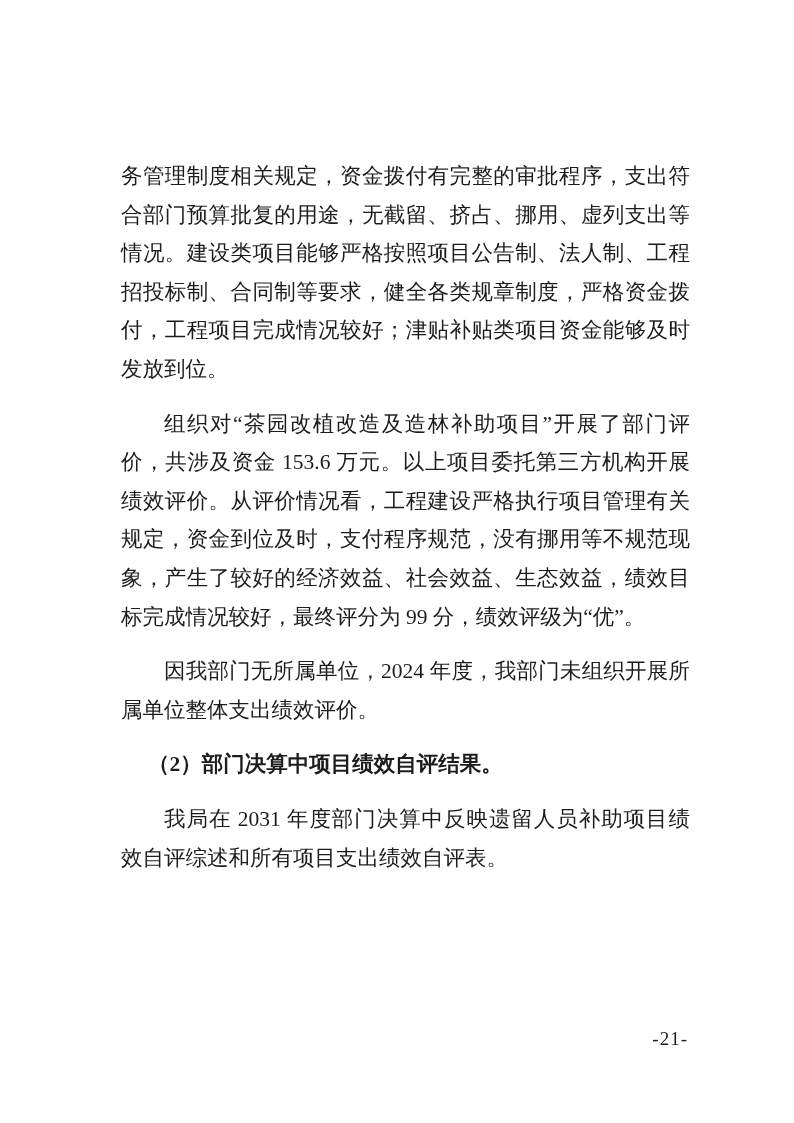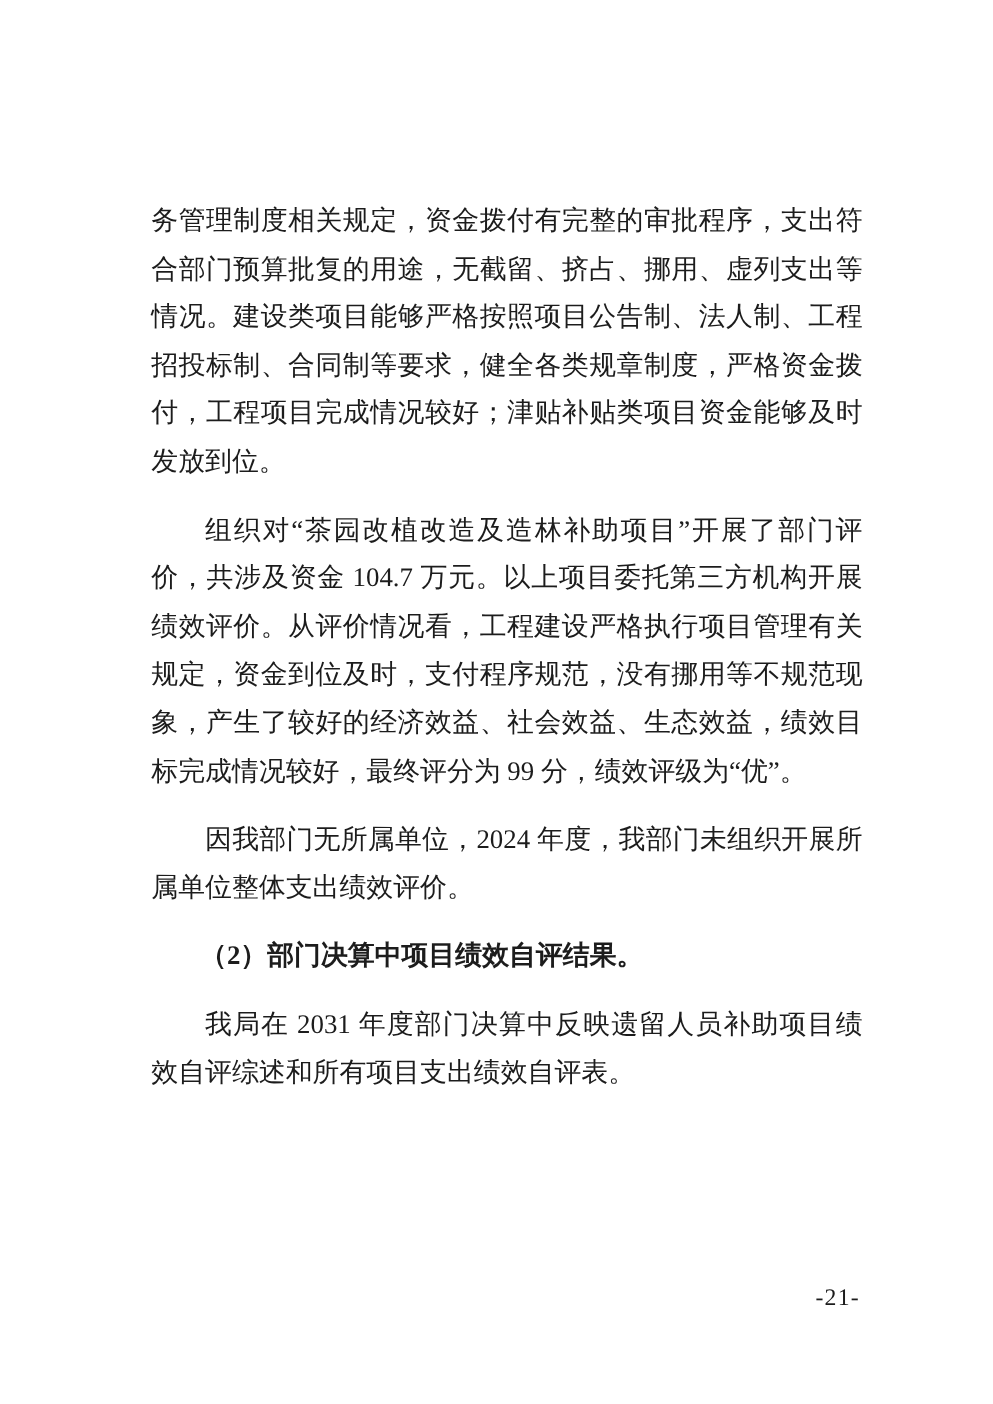--- a/index.html
+++ b/index.html
@@ -30,21 +30,21 @@
   }
   .para {
     margin: 16px;
     padding: 0;
     text-indent: 2em;
   }
   .para.no-indent {
     text-indent: 0;
   }
   .heading {
-    margin: 12px;
+    margin: 0;
     padding: 0;
     text-indent: 2em;
     font-size: 21.5px;
     line-height: 38.6px;
     font-weight: bold;
   }
   .page-number {
     position: absolute;
     top: 1028px;
     right: 106px;
@@ -53,19 +53,19 @@
     letter-spacing: 1px;
     color: #1c1c1c;
   }
 </style>
 </head>
 <body>
 
 <div class="page">
   <main class="content">
     <p class="para no-indent">务管理制度相关规定，资金拨付有完整的审批程序，支出符合部门预算批复的用途，无截留、挤占、挪用、虚列支出等情况。建设类项目能够严格按照项目公告制、法人制、工程招投标制、合同制等要求，健全各类规章制度，严格资金拨付，工程项目完成情况较好；津贴补贴类项目资金能够及时发放到位。</p>
-    <p class="para">组织对“茶园改植改造及造林补助项目”开展了部门评价，共涉及资金 104.7 万元。以上项目委托第三方机构开展绩效评价。从评价情况看，工程建设严格执行项目管理有关规定，资金到位及时，支付程序规范，没有挪用等不规范现象，产生了较好的经济效益、社会效益、生态效益，绩效目标完成情况较好，最终评分为 99 分，绩效评级为“优”。</p>
+    <p class="para">组织对“茶园改植改造及造林补助项目”开展了部门评价，共涉及资金 153.6 万元。以上项目委托第三方机构开展绩效评价。从评价情况看，工程建设严格执行项目管理有关规定，资金到位及时，支付程序规范，没有挪用等不规范现象，产生了较好的经济效益、社会效益、生态效益，绩效目标完成情况较好，最终评分为 99 分，绩效评级为“优”。</p>
     <p class="para">因我部门无所属单位，2024 年度，我部门未组织开展所属单位整体支出绩效评价。</p>
     <p class="heading">（2）部门决算中项目绩效自评结果。</p>
     <p class="para">我局在 2031 年度部门决算中反映遗留人员补助项目绩效自评综述和所有项目支出绩效自评表。</p>
   </main>
   <footer class="page-number">-21-</footer>
 </div>
 
 </body></html>

